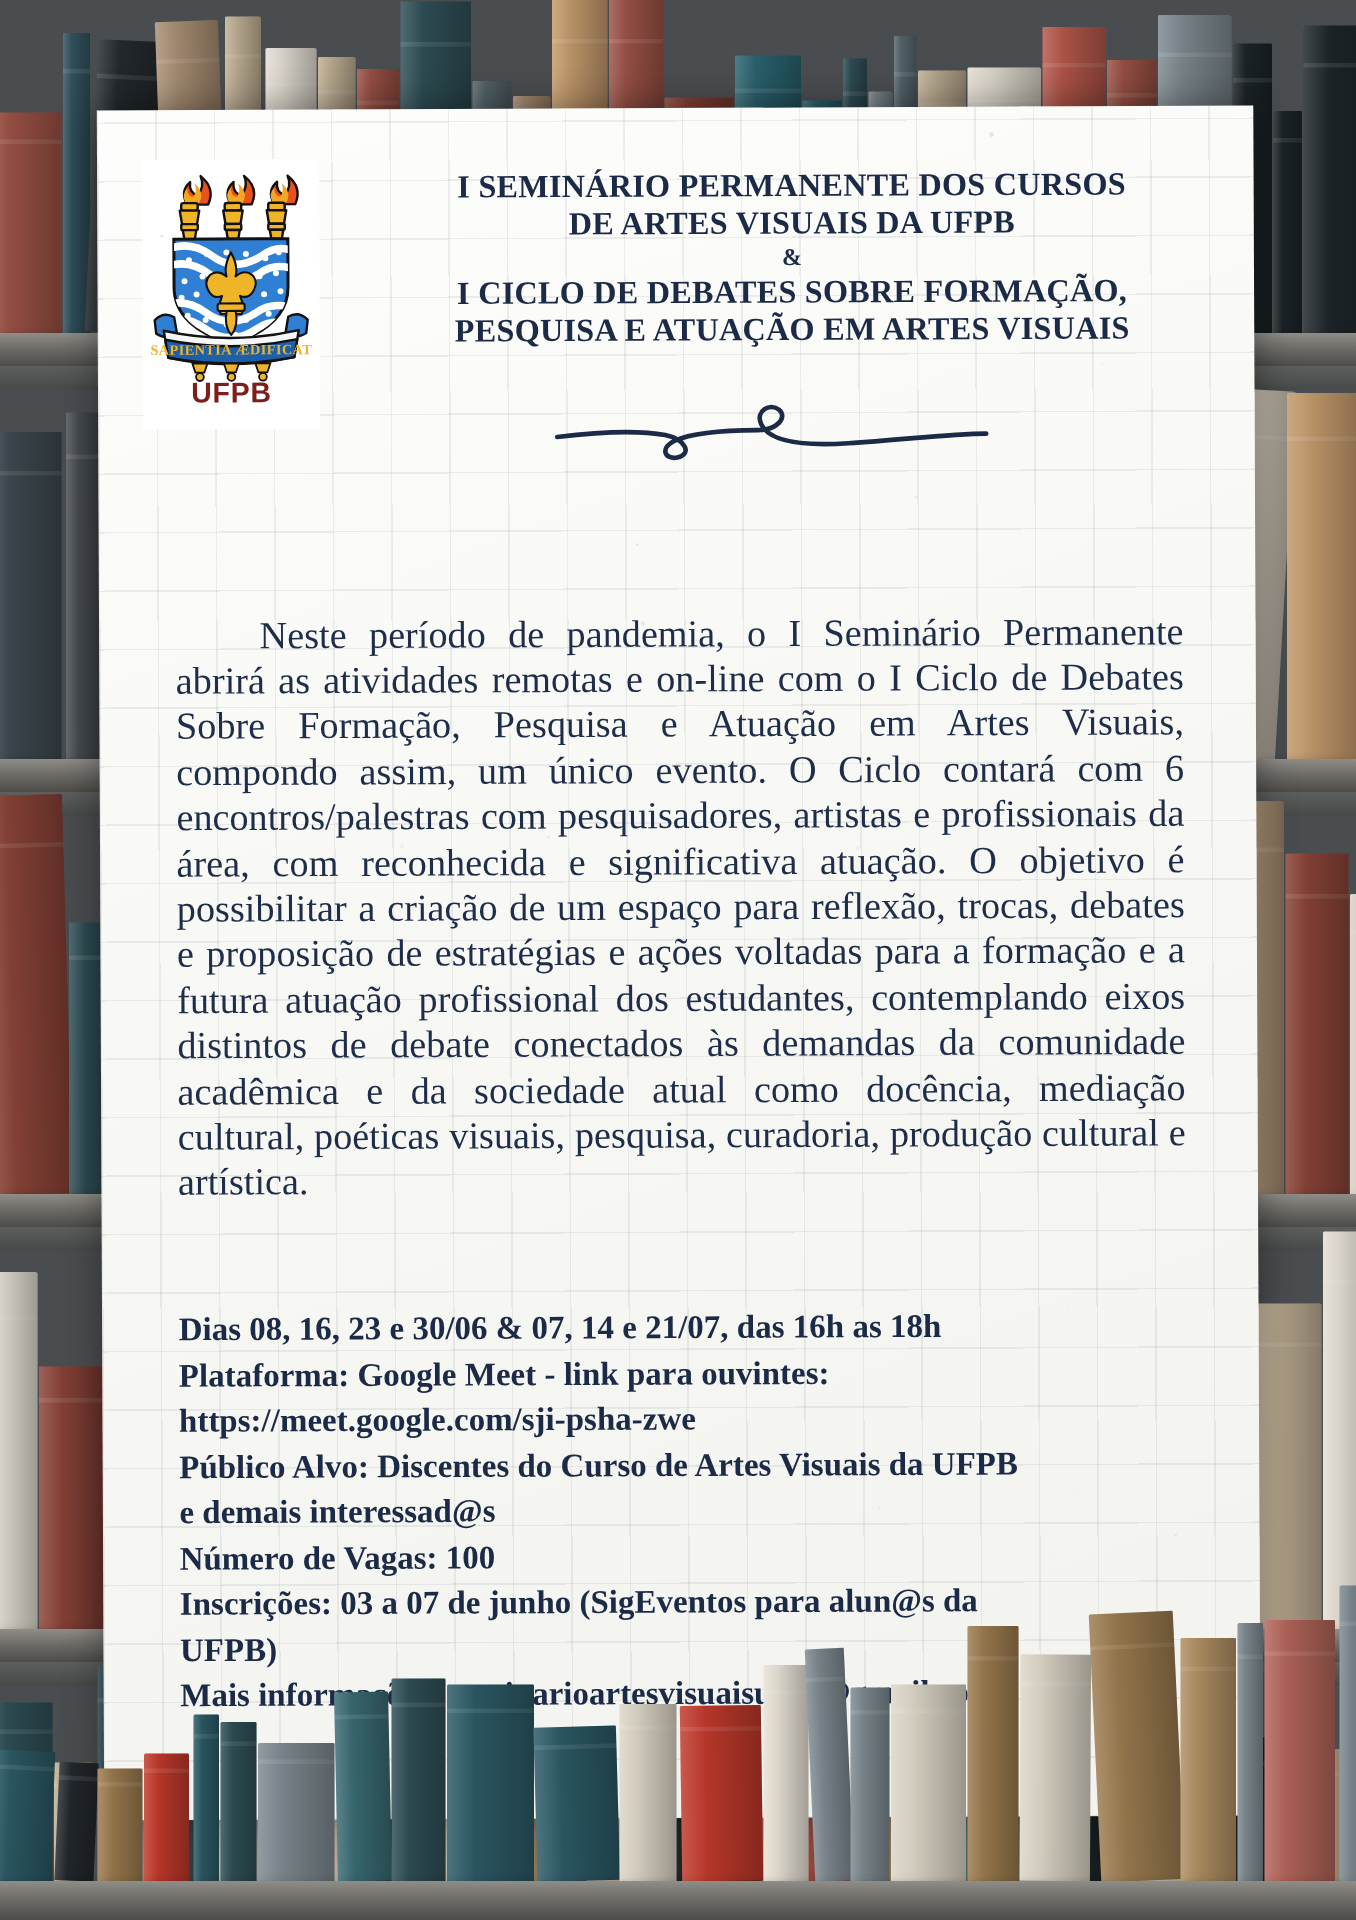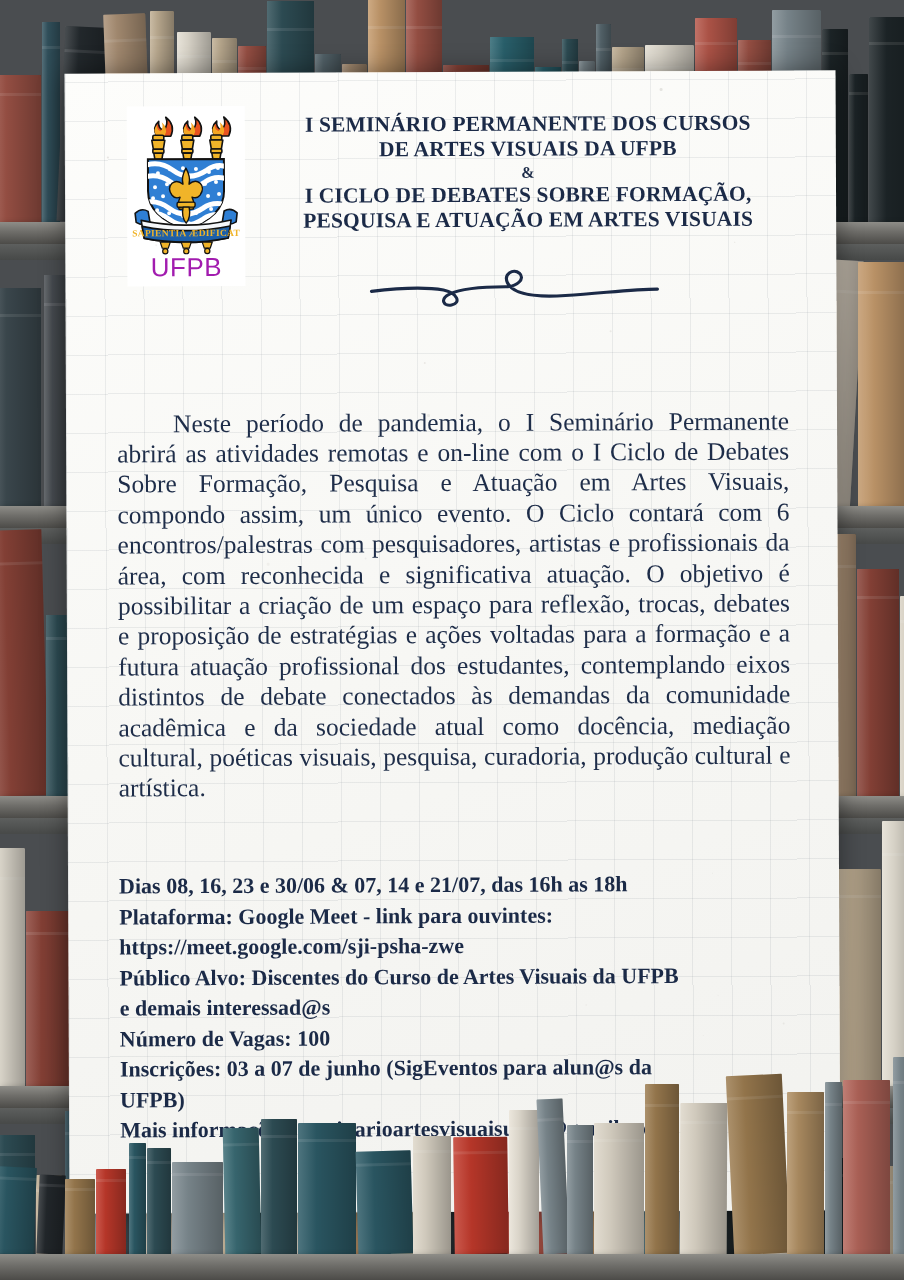--- a/index.html
+++ b/index.html
@@ -30,25 +30,25 @@
       repeating-linear-gradient(0deg, rgba(120,130,140,.13) 0px, rgba(120,130,140,.13) 1px, transparent 1px, transparent 39px),
       repeating-linear-gradient(90deg, rgba(120,130,140,.13) 0px, rgba(120,130,140,.13) 1px, transparent 1px, transparent 39px),
       linear-gradient(160deg,#fdfdfb 0%,#f7f7f4 50%,#f2f2ef 100%);
     box-shadow:0 0 26px rgba(0,0,0,.42);
     transform:rotate(-0.25deg);
   }
   #paper .speck{position:absolute;border-radius:50%;background:rgba(120,110,100,.25);}
 
   
   #header{position:absolute;left:0;top:0;width:771px;height:250px;}
-  #logo-box{position:absolute;left:62px;top:33px;width:118px;height:180px;background:#ffffff;}
+  #logo-box{position:absolute;left:30px;top:33px;width:118px;height:180px;background:#ffffff;}
   #logo-svg{display:block;width:118px;height:150px;}
   #logo-word{position:absolute;left:0;top:146px;width:118px;text-align:center;
-    font-family:"Liberation Sans", sans-serif;font-weight:400;font-size:26px;
-    letter-spacing:.5px;color:#a21caf;}
+    font-family:"Liberation Sans", sans-serif;font-weight:700;font-size:19px;
+    letter-spacing:.5px;color:#7f1d1d;}
 
   #titles{position:absolute;left:178px;top:40px;width:570px;text-align:center;
     color:#1b2a47;font-weight:700;font-family:"Liberation Serif", serif;}
   .tl{font-size:21.5px;line-height:25px;letter-spacing:.15px;}
   .amp{font-size:16px;line-height:21px;}
 
   #squiggle{position:absolute;left:300px;top:193px;width:300px;height:44px;}
 
   
   #para{

